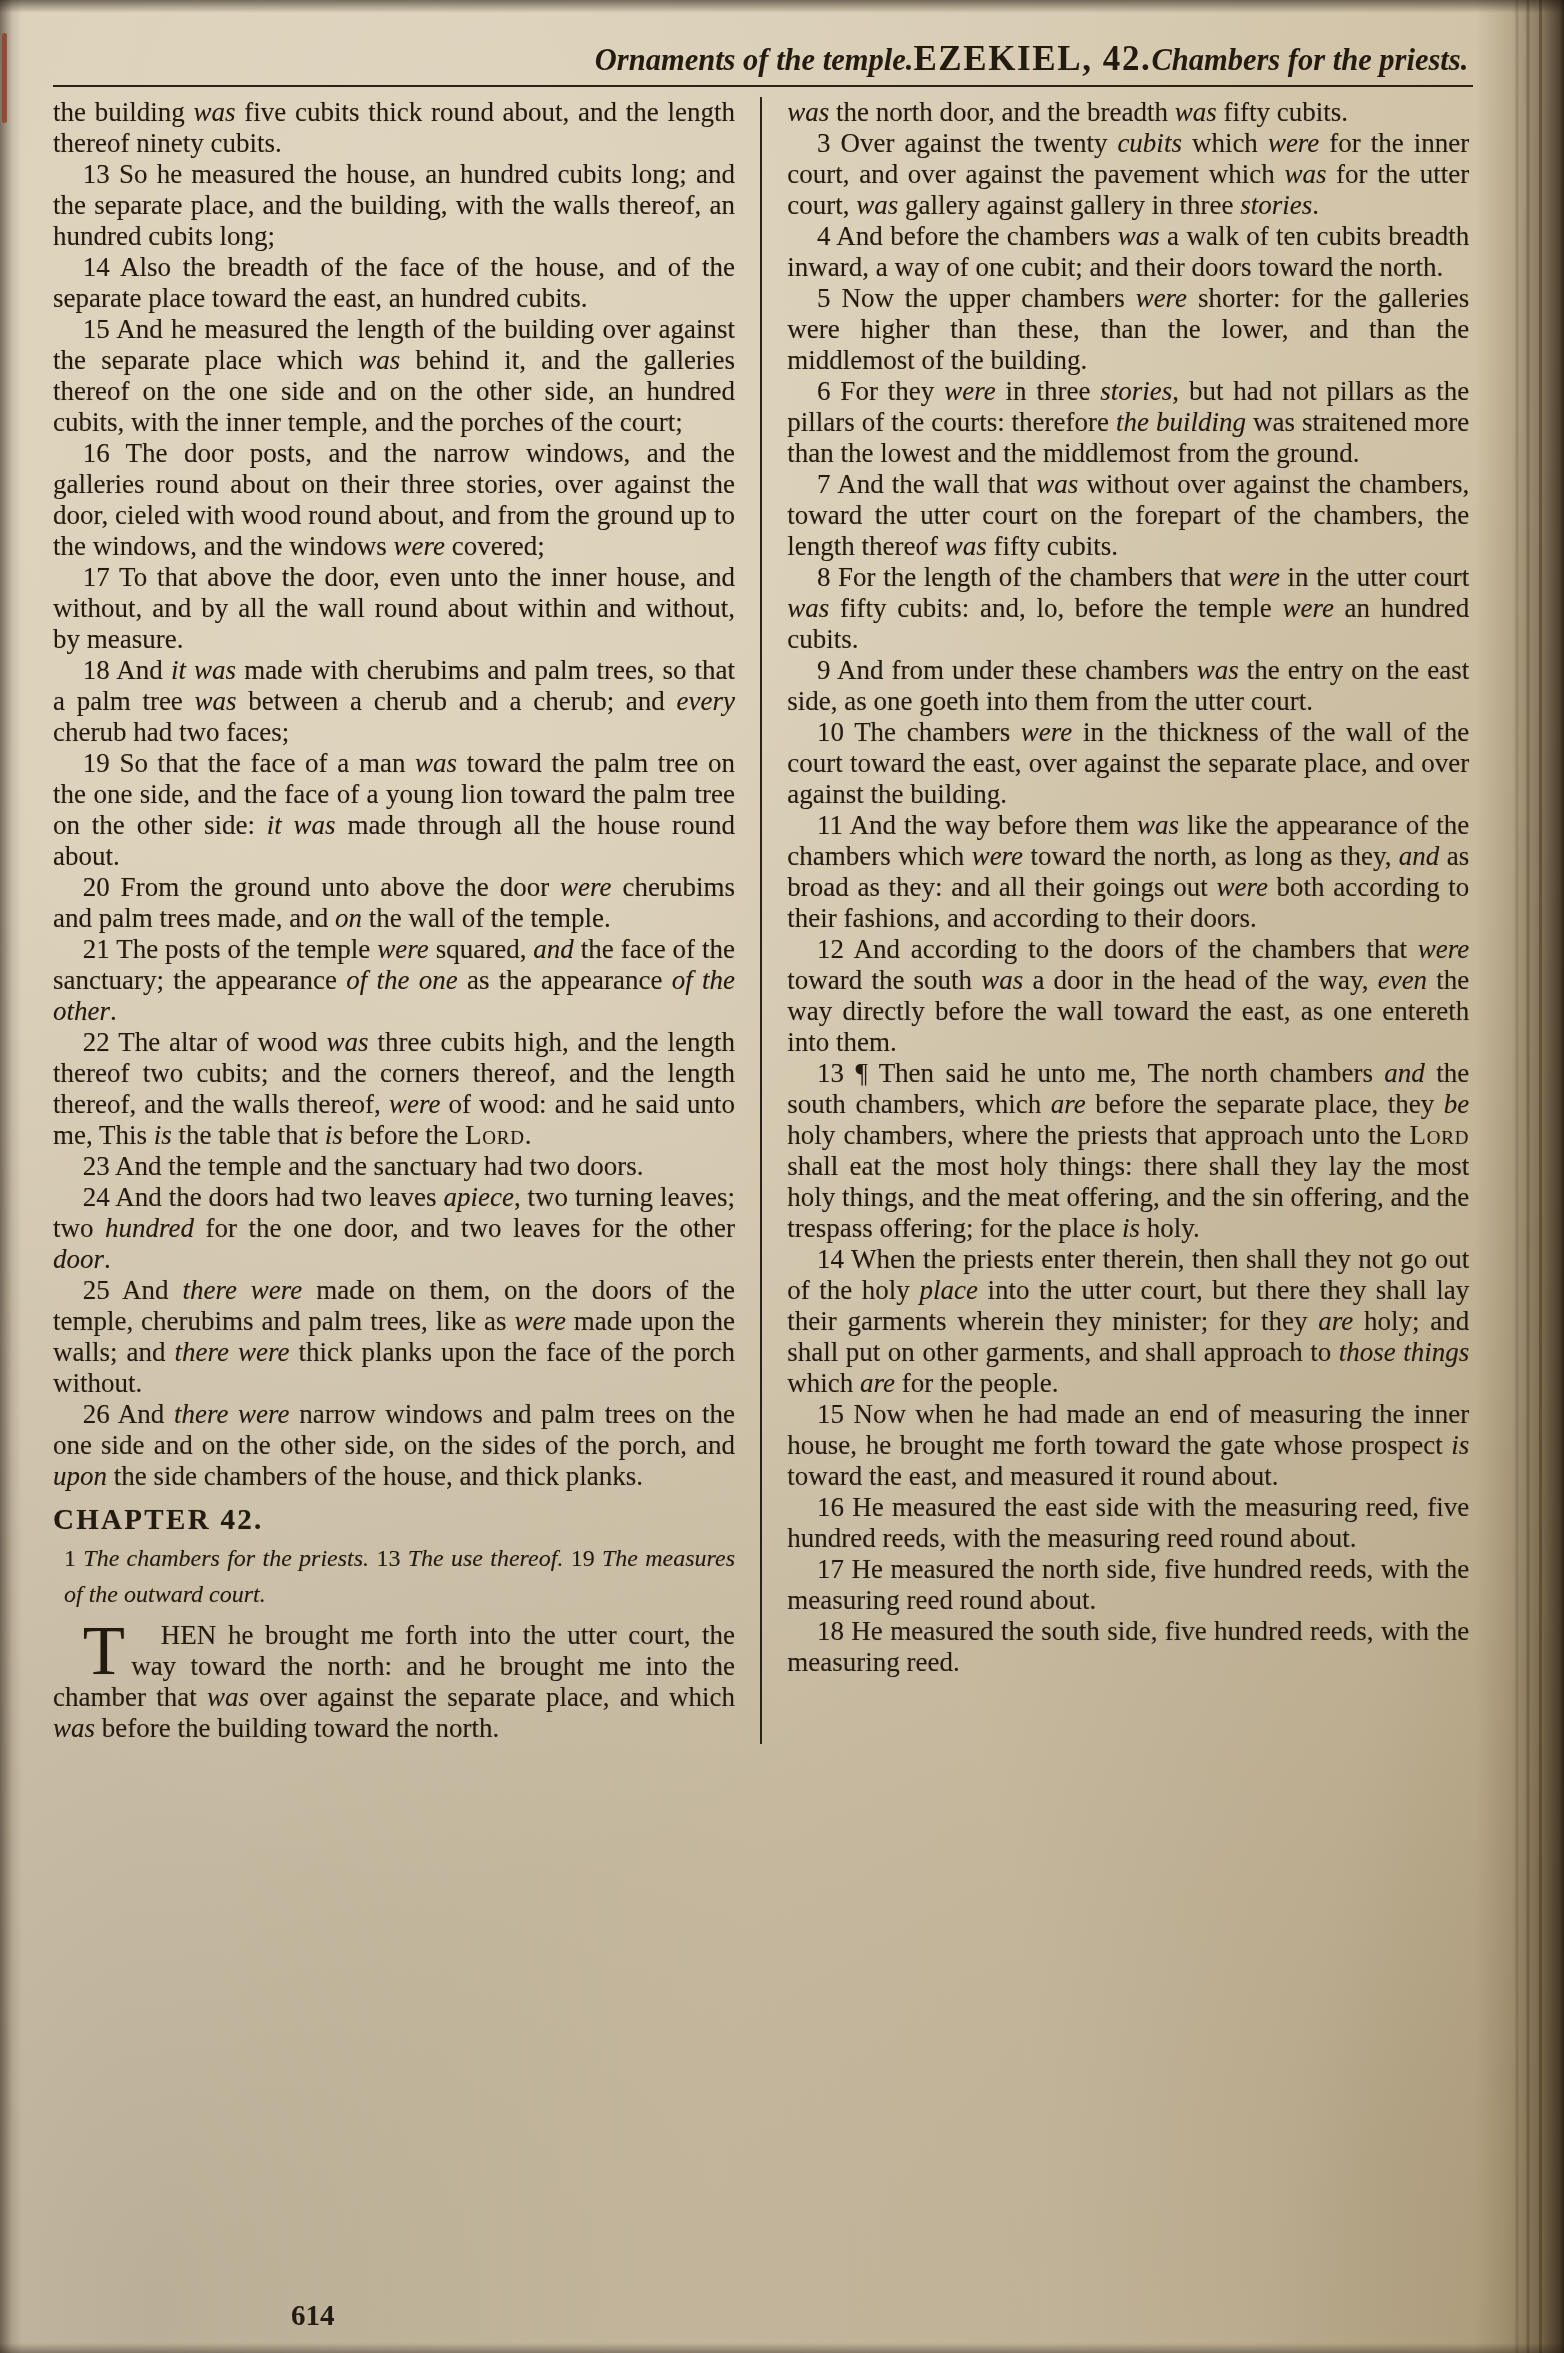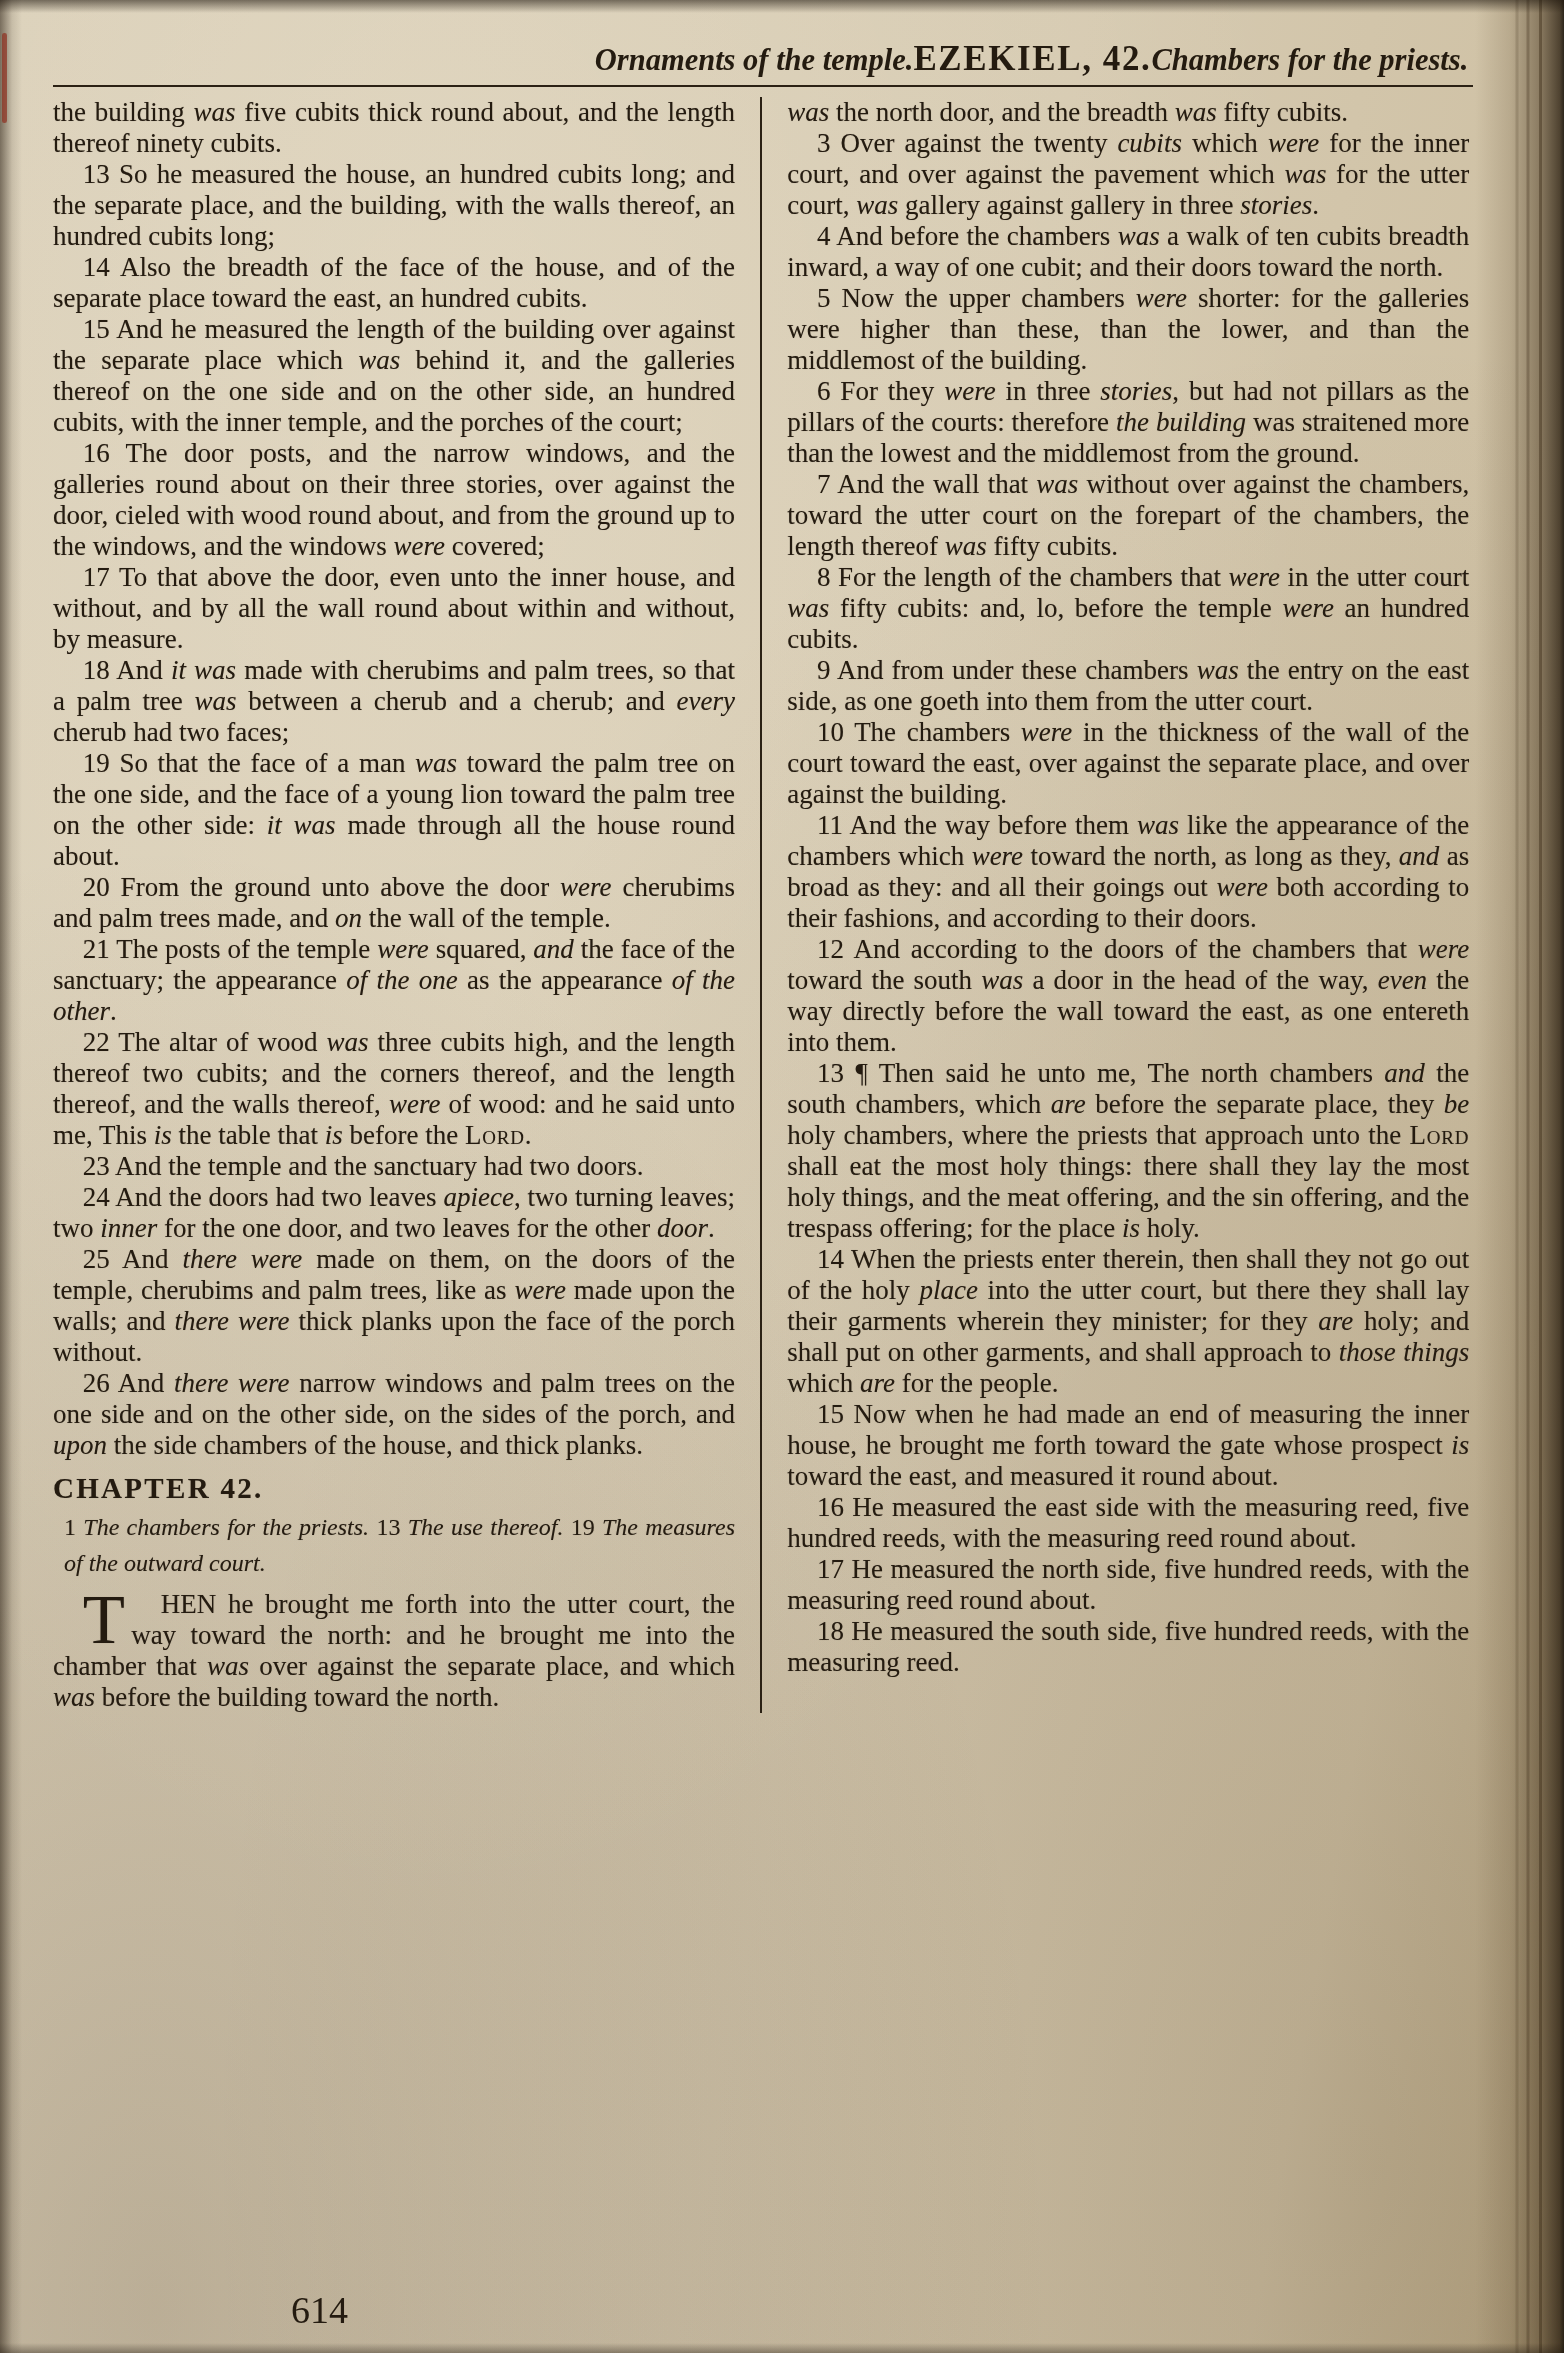--- a/index.html
+++ b/index.html
@@ -55,21 +55,21 @@
        text-shadow:0 0 0.8px rgba(36,27,16,0.30);}
   .divider{width:2.3px;background:#2b2114;margin:0 25px;}
   p.verse{margin:0;text-indent:1.1em;}
   p.verse.cont{text-indent:0;}
   p.chapter-heading{margin:12.5px 0 4.7px;text-align:left;text-indent:0;
        font-weight:bold;font-size:29px;letter-spacing:2.3px;}
   p.chapter-summary{margin:0 0 7.8px;text-indent:0;font-size:24px;line-height:36px;
        padding-left:11px;}
   .dropcap{float:left;font-size:69px;line-height:0.76;padding:5.5px 6.3px 0 0;}
   .sc{font-variant:small-caps;letter-spacing:0.8px;}
-  .page-number{position:absolute;left:291px;bottom:22px;font-weight:normal;font-size:38px;}
+  .page-number{position:absolute;left:291px;bottom:22px;font-weight:bold;font-size:29px;}
 </style>
 </head>
 <body>
 
 <div class="page">
 
   <div class="content">
     <div class="header">
       <span class="running-head">Ornaments of the temple.</span>
       <span class="book-title">EZEKIEL, 42.</span>
@@ -84,21 +84,21 @@
           <p class="verse">14 Also the breadth of the face of the house, and of the separate place toward the east, an hundred cubits.</p>
           <p class="verse">15 And he measured the length of the building over against the separate place which <i>was</i> behind it, and the galleries thereof on the one side and on the other side, an hundred cubits, with the inner temple, and the porches of the court;</p>
           <p class="verse">16 The door posts, and the narrow windows, and the galleries round about on their three stories, over against the door, cieled with wood round about, and from the ground up to the windows, and the windows <i>were</i> covered;</p>
           <p class="verse">17 To that above the door, even unto the inner house, and without, and by all the wall round about within and without, by measure.</p>
           <p class="verse">18 And <i>it was</i> made with cherubims and palm trees, so that a palm tree <i>was</i> between a cherub and a cherub; and <i>every</i> cherub had two faces;</p>
           <p class="verse">19 So that the face of a man <i>was</i> toward the palm tree on the one side, and the face of a young lion toward the palm tree on the other side: <i>it was</i> made through all the house round about.</p>
           <p class="verse">20 From the ground unto above the door <i>were</i> cherubims and palm trees made, and <i>on</i> the wall of the temple.</p>
           <p class="verse">21 The posts of the temple <i>were</i> squared, <i>and</i> the face of the sanctuary; the appearance <i>of the one</i> as the appearance <i>of the other</i>.</p>
           <p class="verse">22 The altar of wood <i>was</i> three cubits high, and the length thereof two cubits; and the corners thereof, and the length thereof, and the walls thereof, <i>were</i> of wood: and he said unto me, This <i>is</i> the table that <i>is</i> before the <span class="sc">Lord</span>.</p>
           <p class="verse">23 And the temple and the sanctuary had two doors.</p>
-          <p class="verse">24 And the doors had two leaves <i>apiece</i>, two turning leaves; two <i>inner</i> for the one door, and two leaves for the other <i>door</i>.</p>
+          <p class="verse">24 And the doors had two leaves <i>apiece</i>, two turning leaves; two <i>hundred</i> for the one door, and two leaves for the other <i>door</i>.</p>
           <p class="verse">25 And <i>there were</i> made on them, on the doors of the temple, cherubims and palm trees, like as <i>were</i> made upon the walls; and <i>there were</i> thick planks upon the face of the porch without.</p>
           <p class="verse">26 And <i>there were</i> narrow windows and palm trees on the one side and on the other side, on the sides of the porch, and <i>upon</i> the side chambers of the house, and thick planks.</p>
           <p class="chapter-heading">CHAPTER 42.</p>
           <p class="chapter-summary">1 <i>The chambers for the priests.</i>  13 <i>The use thereof.</i>  19 <i>The measures of the outward court.</i></p>
           <p class="verse"><span class="dropcap">T</span>HEN he brought me forth into the utter court, the way toward the north: and he brought me into the chamber that <i>was</i> over against the separate place, and which <i>was</i> before the building toward the north.</p>
         </div>
       <div class="divider"></div>
       <div class="col">
           <p class="verse cont"><i>was</i> the north door, and the breadth <i>was</i> fifty cubits.</p>
           <p class="verse">3 Over against the twenty <i>cubits</i> which <i>were</i> for the inner court, and over against the pavement which <i>was</i> for the utter court, <i>was</i> gallery against gallery in three <i>stories</i>.</p>

